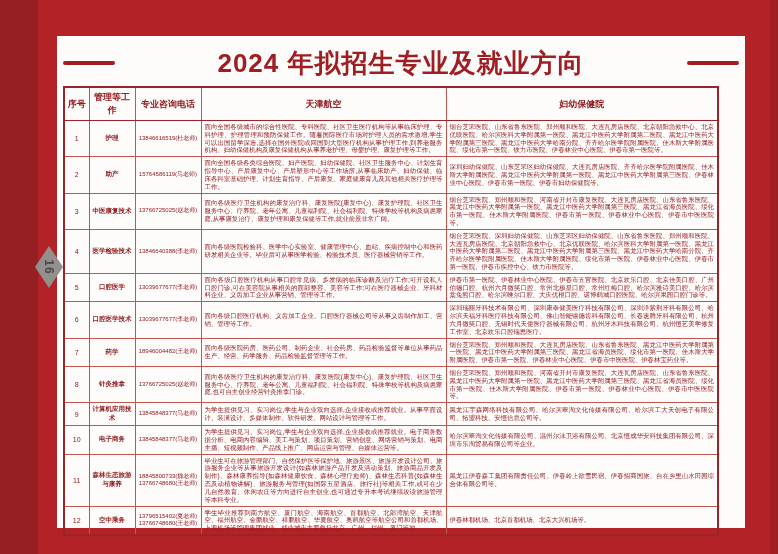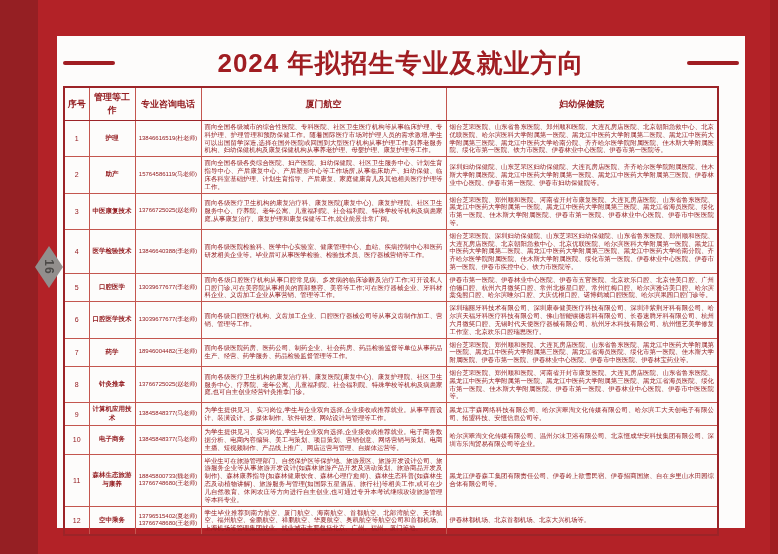--- a/index.html
+++ b/index.html
@@ -73,21 +73,21 @@
         <col style="width:46px">
         <col style="width:66px">
         <col style="width:245px">
         <col style="width:272px">
     </colgroup>
     <thead>
       <tr>
           <th>序号</th>
           <th>管理等工作</th>
           <th>专业咨询电话</th>
-          <th>厦门航空</th>
+          <th>天津航空</th>
           <th>妇幼保健院</th>
         </tr>
     </thead>
     <tbody>
         <tr>
     <td class="c-no">1</td>
     <td class="c-major">护理</td>
     <td class="c-phone">
             <div>13846616519(杜老师)</div>
           </td>

